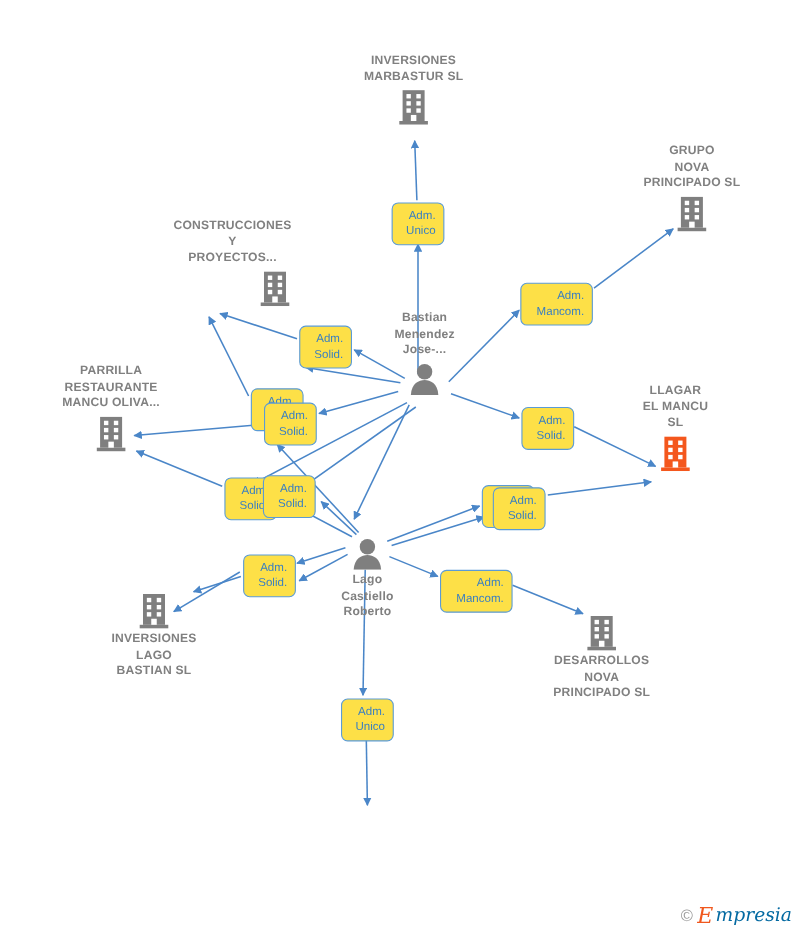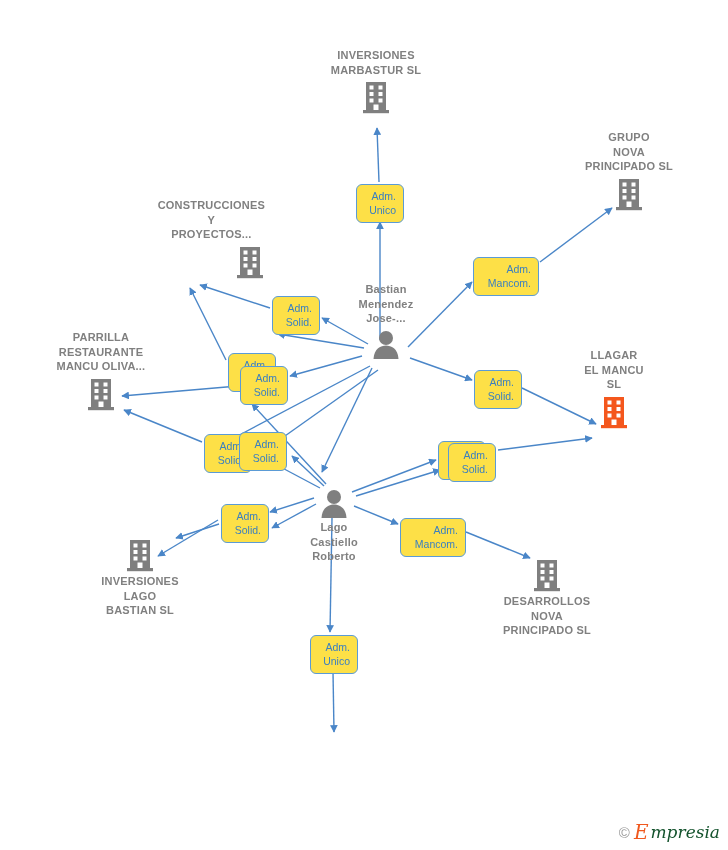--- a/index.html
+++ b/index.html
@@ -21,21 +21,21 @@
 
   .elabel{position:absolute;border:1.4px solid #5b9bd5;border-radius:6px;
           background:#fde047;color:#3a7fc1;font-size:10.5px;line-height:14px;
           text-align:right;padding:4px 7px 5px;white-space:pre-line;
           box-sizing:border-box;}
 
   .wm{position:absolute;right:8px;bottom:8px;display:flex;align-items:center;gap:4px;}
   .wm .c{color:#9a9a9a;font-size:15px;line-height:15px;}
   .wm .e{color:#f0581e;font-size:20px;font-family:"DejaVu Serif",serif;
          font-style:italic;line-height:20px;}
-  .wm .rest{color:#14532d;font-size:17px;font-family:"DejaVu Serif",serif;
+  .wm .rest{color:#0369a1;font-size:17px;font-family:"DejaVu Serif",serif;
             font-style:italic;line-height:17px;margin-left:-2px;}
 </style>
 </head>
 <body>
 
 <div id="canvas">
 
   <svg class="edges" viewBox="0 0 728 850" xmlns="http://www.w3.org/2000/svg">
     <defs>
       <marker id="arw" viewBox="0 0 10 10" refX="9" refY="5" markerWidth="5.5" markerHeight="5.5" orient="auto-start-reverse">

